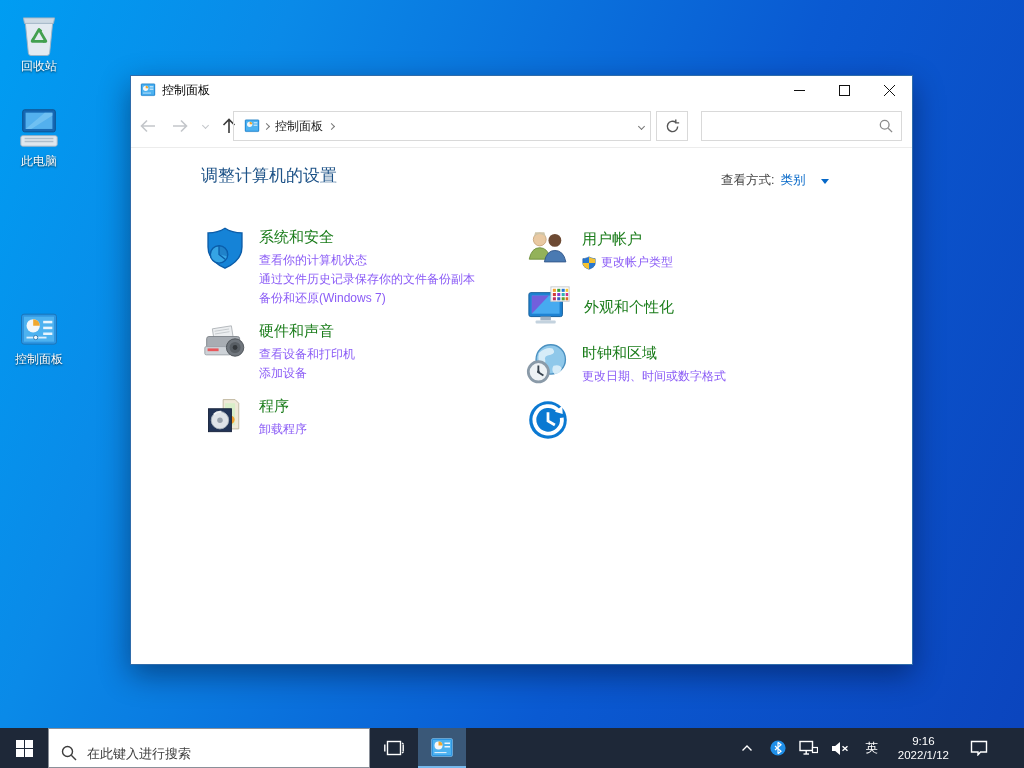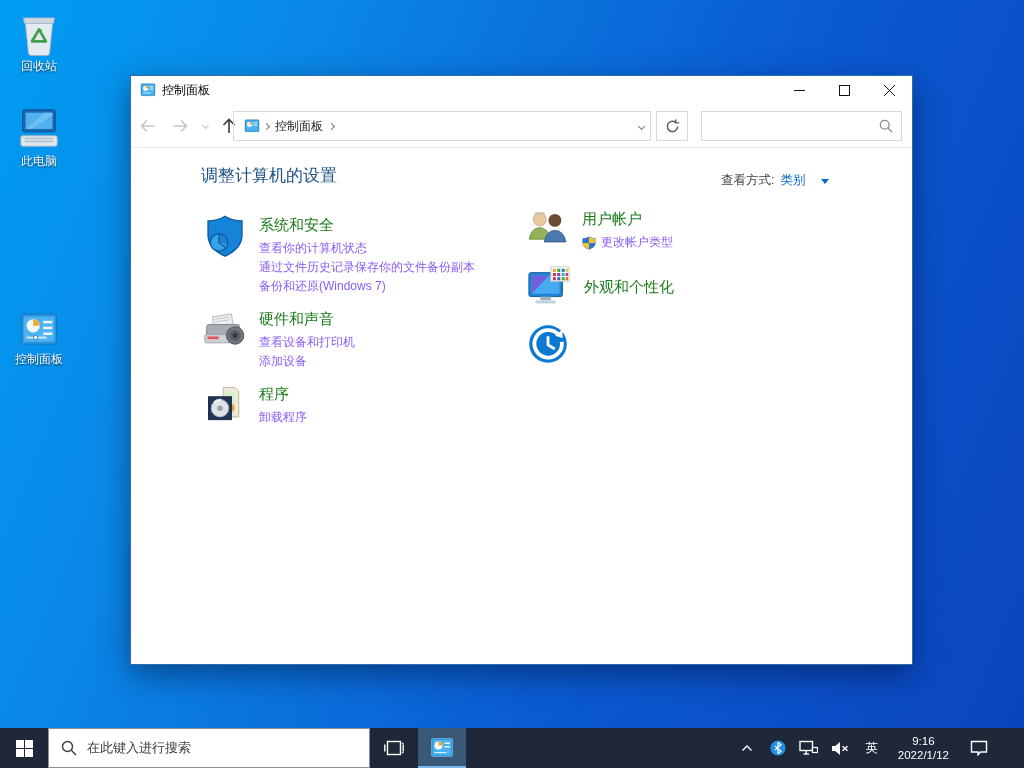--- a/index.html
+++ b/index.html
@@ -41,42 +41,42 @@
 
   
   .content { position:relative; height:516px; background:#fff; }
   .heading { position:absolute; left:70px; top:16px; font-size:17px; color:#1d5287; font-weight:400; }
   .viewby { position:absolute; left:590px; top:24px; font-size:12.5px; color:#444;
     display:flex; align-items:center; gap:6px; }
   .viewby .vb-value { color:#0668c8; display:flex; align-items:center; gap:16px; cursor:pointer; }
   .tri-down { width:0; height:0; border-left:4.5px solid transparent; border-right:4.5px solid transparent;
     border-top:5px solid #0668c8; display:inline-block; margin-top:2px; }
 
-  .col { position:absolute; top:60px; }
+  .col { position:absolute; top:72px; }
   .col-left  { left:72px;  width:315px; }
   .col-right { left:395px; width:335px; }
   .category { display:flex; margin-bottom:12px; }
   .col-left .category:first-child { margin-top:6px; }
-  .col-right .category:first-child { }
+  .col-right .category:first-child { margin-top:8px; }
   .cat-icon { width:44px; height:44px; flex:0 0 44px; margin-right:12px; cursor:pointer; }
   .cat-icon svg { width:44px; height:44px; }
   .cat-body { padding-top:0; }
   .category.centered { align-items:center; }
   .cat-title { display:block; font-size:15px; color:#1a7c1a; line-height:22px;
     text-decoration:none; margin-bottom:3px; cursor:pointer; }
   .cat-link { display:block; font-size:12px; color:#8b5cf6; line-height:19px;
     text-decoration:none; cursor:pointer; }
   .link-shield { display:flex; align-items:center; gap:5px; }
 
   
   .taskbar { position:absolute; left:0; right:0; bottom:0; height:40px; background:#1e2838;
     display:flex; align-items:stretch; }
   .tb-btn { width:48px; display:flex; align-items:center; justify-content:center; }
   .tb-search { width:322px; background:#fff; border:1px solid #8a9099; display:flex;
-    align-items:center; padding:0 12px; gap:10px; }
+    align-items:flex-start; padding:16px 12px; gap:10px; }
   .tb-search span { font-size:13px; color:#3c3c3c; }
   .tb-app-active { width:48px; display:flex; align-items:center; justify-content:center;
     background:#3a5878; position:relative; }
   .tb-app-active::after { content:""; position:absolute; left:0; right:0; bottom:0; height:2px; background:#76b9ed; }
   .tray { margin-left:auto; display:flex; align-items:center; gap:7px; padding-right:4px; }
   .tray-ic { width:24px; height:40px; display:flex; align-items:center; justify-content:center; }
   .ime { color:#fff; font-size:12.5px; width:26px; text-align:center; }
   .clock { color:#fff; font-size:11.5px; text-align:center; line-height:14px; padding:0 6px; }
   .tb-sep { width:1px; background:#3a4656; margin:6px 2px; }
   .show-desktop { width:5px; }
@@ -323,20 +323,36 @@
                 <rect x="32.6" y="13.8" width="3.2" height="3.2" fill="#3060c0"></rect>
                 <rect x="37.2" y="13.8" width="3.2" height="3.2" fill="#60a030"></rect>
                 <rect x="41.4" y="13.8" width="2.6" height="3.2" fill="#e06820"></rect>
             </svg>
           </div>
           <div class="cat-body">
             <a class="cat-title" style="margin-bottom:0">外观和个性化</a>
           </div>
         </div>
 
+        <div class="category">
+          <div class="cat-icon">
+            <svg viewBox="0 0 48 48">
+              <circle cx="27" cy="19" r="16" fill="#8fc8ea" stroke="#4a90c0" stroke-width="1.5"></circle>
+              <path d="M14 12 q8-7 15-5 q4 5-2 7 q-8 1-6 6 q1 4-4 4 q-5-1-3-12z" fill="#d6ecf8"></path>
+              <path d="M30 26 q7-2 9 3 q-2 6-8 6 q-4-4-1-9z" fill="#d6ecf8"></path>
+              <circle cx="13.5" cy="32.5" r="11" fill="#eef2f5" stroke="#8a9aa8" stroke-width="3"></circle>
+              <path d="M13.5 25.5 V33 l5.5 3.5" stroke="#35404c" stroke-width="2" fill="none"></path>
+              <circle cx="13.5" cy="32.5" r="1.4" fill="#35404c"></circle>
+            </svg>
+          </div>
+          <div class="cat-body">
+            <a class="cat-title">时钟和区域</a>
+            <a class="cat-link">更改日期、时间或数字格式</a>
+          </div>
+        </div>
 
         <div class="category">
           <div class="cat-icon">
             <svg viewBox="0 0 48 48">
               <circle cx="24" cy="24" r="20.5" fill="#0b79d2"></circle>
               <path d="M35.5 14 a15 15 0 1 0 3.5 7.5" stroke="#fff" stroke-width="4.2" fill="none"></path>
               <path d="M39.5 8.5 l0.5 9 -8.5-2.5 Z" fill="#fff"></path>
               <path d="M24 15.5 V25 l7.5 4.5" stroke="#fff" stroke-width="3" fill="none"></path>
             </svg>
           </div>

